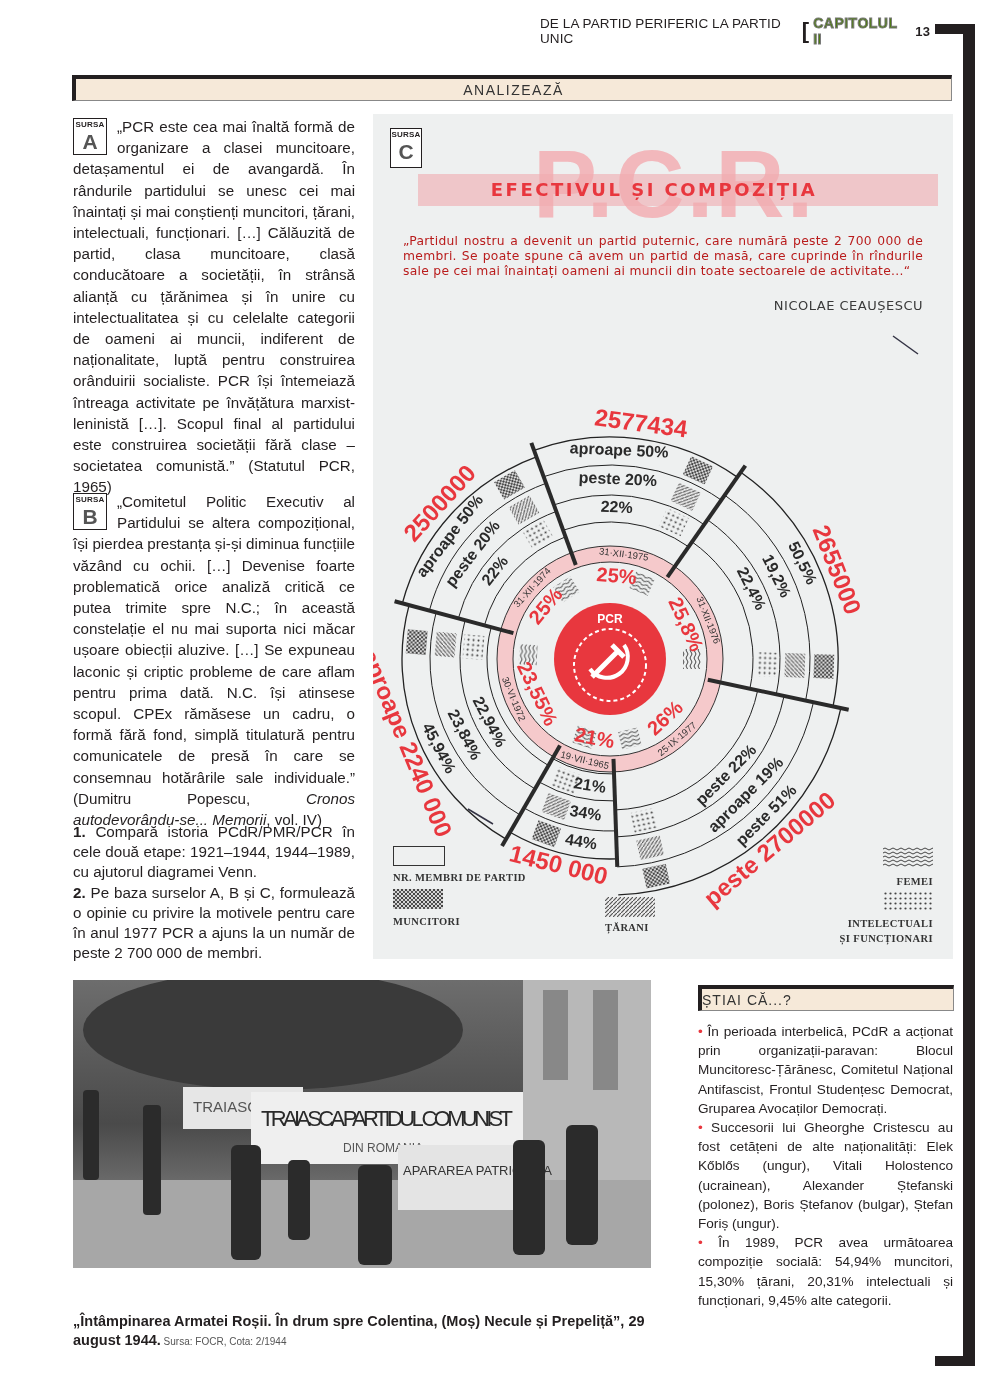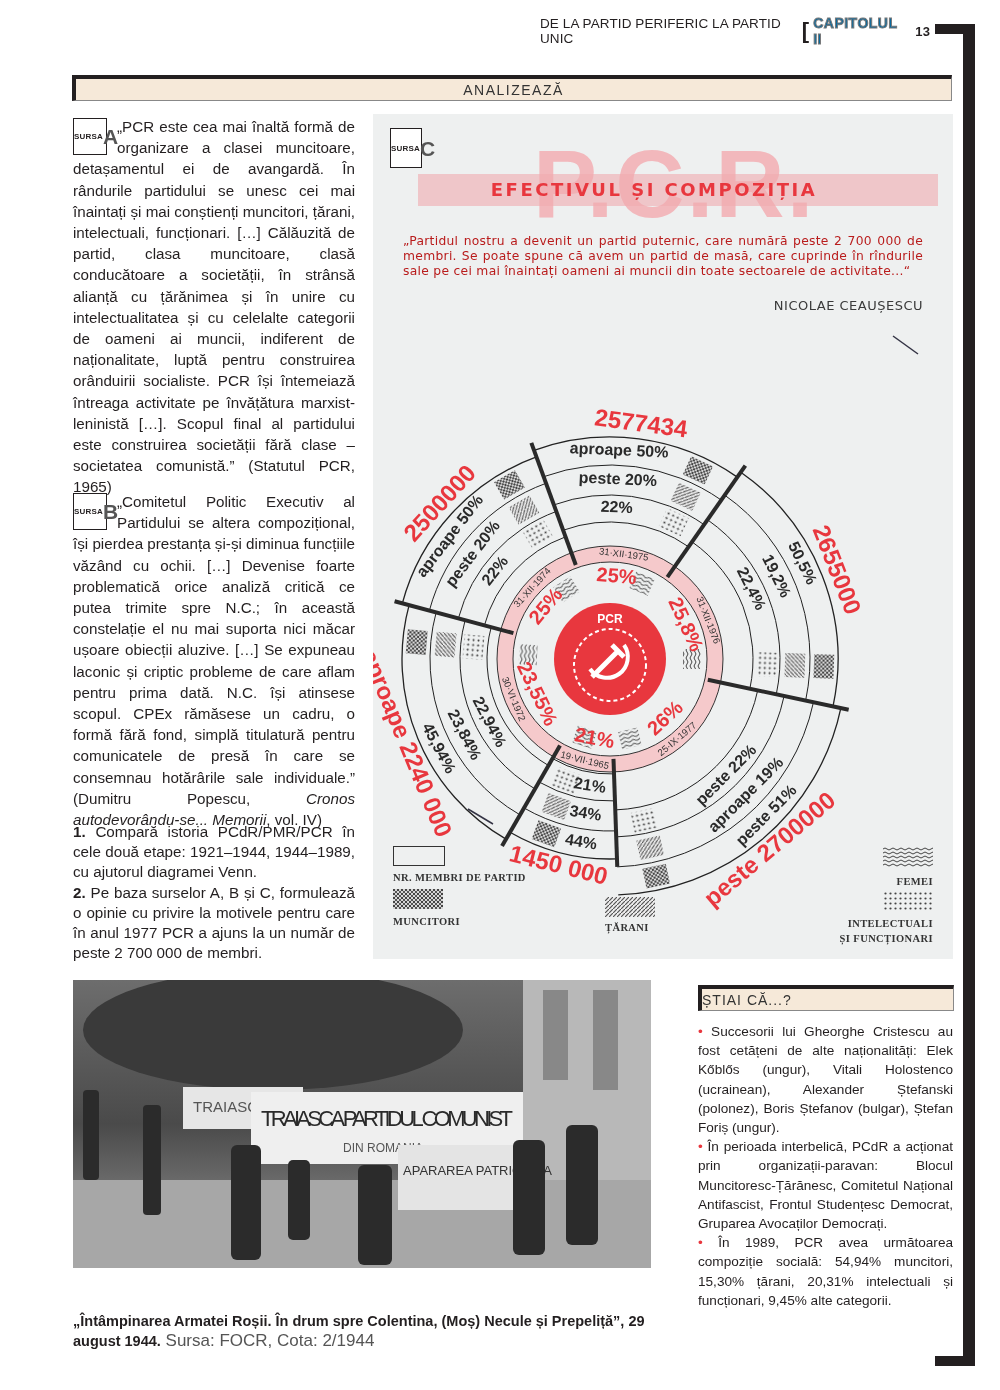--- a/index.html
+++ b/index.html
@@ -1,50 +1,50 @@
 <!DOCTYPE html>
 <html><head>
 <meta charset="utf-8">
 <style>
   html,body{margin:0;padding:0;background:#ffffff;}
   body{width:1000px;height:1390px;position:relative;overflow:hidden;font-family:"Liberation Sans","DejaVu Sans",sans-serif;color:#231f20;}
   
   .running-head{position:absolute;top:20px;left:540px;width:390px;height:22px;display:flex;align-items:center;justify-content:flex-end;font-size:13.5px;letter-spacing:0.1px;color:#231f20;}
   .running-head .chap-title{margin-right:4px;}
   .running-head .bracket{font-size:22px;font-weight:bold;line-height:20px;margin-right:4px;}
-  .running-head .chapter{font-weight:bold;font-size:14px;color:#0369a1;-webkit-text-stroke:1px #777;letter-spacing:0.5px;margin-right:12px;}
+  .running-head .chapter{font-weight:bold;font-size:14px;color:#4d7c0f;-webkit-text-stroke:1px #777;letter-spacing:0.5px;margin-right:12px;}
   .running-head .page-num{font-weight:bold;font-size:13px;}
   .frame-top{position:absolute;top:24px;left:935px;width:40px;height:10px;background:#231f20;}
   .frame-right{position:absolute;top:24px;left:963px;width:12px;height:1342px;background:#231f20;}
   .frame-bottom{position:absolute;top:1356px;left:935px;width:40px;height:10px;background:#231f20;}
   
   .section-bar{position:absolute;top:75px;left:72px;width:880px;height:26px;background:#f6e9d9;border-top:4px solid #231f20;border-left:4px solid #231f20;border-right:1px solid #888;border-bottom:1px solid #888;box-sizing:border-box;display:flex;align-items:center;justify-content:center;font-size:14px;letter-spacing:1.5px;color:#333;}
   
   .col-text{position:absolute;left:73px;width:282px;font-size:15.2px;line-height:21.2px;text-align:justify;}
-  .sursa-badge{float:left;width:34px;height:37px;border:1.5px solid #231f20;box-sizing:border-box;margin:2px 10px 0 0;display:flex;flex-direction:row;align-items:center;background:#fff;}
+  .sursa-badge{float:left;width:34px;height:37px;border:1.5px solid #231f20;box-sizing:border-box;margin:2px 10px 0 0;display:flex;flex-direction:column;align-items:center;background:#fff;}
   .sursa-badge .lbl{font-size:8px;font-weight:bold;line-height:10px;margin-top:1px;letter-spacing:0.2px;}
   .sursa-badge .ltr{font-size:21px;line-height:23px;font-weight:bold;color:#555;}
   .questions{position:absolute;left:73px;top:822px;width:282px;font-size:15.2px;line-height:20.2px;text-align:justify;}
   .questions b{font-weight:bold;}
   
   .poster{position:absolute;left:373px;top:114px;width:580px;height:845px;background:#eef0f0;}
   .poster .sursa-badge{position:absolute;left:17px;top:14px;float:none;margin:0;width:32px;height:40px;}
   .poster-pcr{position:absolute;left:160px;top:20px;font-size:96px;font-weight:bold;color:#f2b8bc;letter-spacing:2px;font-family:"Liberation Sans",sans-serif;line-height:100px;}
   .poster-band{position:absolute;left:45px;top:60px;width:520px;height:32px;background:rgba(240,170,175,0.6);}
   .poster-title{position:absolute;left:45px;top:58px;width:472px;text-align:center;font-size:18px;font-weight:bold;color:#e8373e;letter-spacing:2.5px;line-height:36px;font-family:"DejaVu Sans",sans-serif;}
   .poster-quote{position:absolute;left:30px;top:120px;width:520px;font-size:12.3px;line-height:15px;color:#b91c1c;text-align:justify;letter-spacing:0.3px;font-family:"DejaVu Sans",sans-serif;}
   .poster-author{position:absolute;right:30px;top:184px;font-size:13px;color:#3a3a3a;letter-spacing:0.5px;font-family:"DejaVu Sans",sans-serif;}
   .poster svg{position:absolute;left:0;top:0;}
   .legend-item{position:absolute;font-size:10.5px;font-weight:bold;color:#333;letter-spacing:0.4px;font-family:Liberation Serif, serif;}
   .legend-swatch{position:absolute;width:50px;height:20px;}
   
   .photo{position:absolute;left:73px;top:980px;width:578px;height:288px;overflow:hidden;background:#8a8a8a;}
   .caption{position:absolute;left:73px;top:1312px;width:600px;font-size:14.5px;line-height:19px;color:#231f20;}
   .caption .cap-main{font-weight:bold;}
-  .caption .cap-src{font-size:17px;color:#555;}
+  .caption .cap-src{font-size:10px;color:#555;}
   
   .stiai-bar{position:absolute;left:698px;top:985px;width:256px;height:26px;background:#f6e9d9;border-top:4px solid #231f20;border-left:4px solid #231f20;border-right:1px solid #888;border-bottom:1px solid #888;box-sizing:border-box;display:flex;align-items:center;font-size:14px;letter-spacing:1px;color:#333;}
   .stiai-text{position:absolute;left:698px;top:1022px;width:255px;font-size:13.6px;line-height:19.2px;text-align:justify;}
   .stiai-text .bullet{color:#e8373e;}
 </style>
 </head>
 <body>
 
 <div class="running-head">
   <span class="chap-title">DE LA PARTID PERIFERIC LA PARTID UNIC</span>
@@ -288,16 +288,16 @@
   </svg>
 </div>
 <div class="caption">
   <span class="cap-main">„Întâmpinarea Armatei Roșii. În drum spre Colentina, (Moș) Necule și Prepeliță”, 29 august 1944.</span><span class="cap-src"> Sursa: FOCR, Cota: 2/1944</span>
 </div>
 
 <div class="stiai-bar">
   <span>ȘTIAI CĂ...?</span>
 </div>
 <div class="stiai-text">
+  <div><span class="bullet">•</span> <span>În perioada interbelică, PCdR a acționat prin organizații-paravan: Blocul Muncitoresc-Țărănesc, Comitetul Național Antifascist, Frontul Studențesc Democrat, Gruparea Avocaților Democrați.</span></div>
   <div><span class="bullet">•</span> <span>Succesorii lui Gheorghe Cristescu au fost cetățeni de alte naționalități: Elek Kőblős (ungur), Vitali Holostenco (ucrainean), Alexander Ștefanski (polonez), Boris Ștefanov (bulgar), Ștefan Foriș (ungur).</span></div>
-  <div><span class="bullet">•</span> <span>În perioada interbelică, PCdR a acționat prin organizații-paravan: Blocul Muncitoresc-Țărănesc, Comitetul Național Antifascist, Frontul Studențesc Democrat, Gruparea Avocaților Democrați.</span></div>
   <div><span class="bullet">•</span> <span>În 1989, PCR avea următoarea compoziție socială: 54,94% muncitori, 15,30% țărani, 20,31% intelectuali și funcționari, 9,45% alte categorii.</span></div>
 </div>
 
 </body></html>

